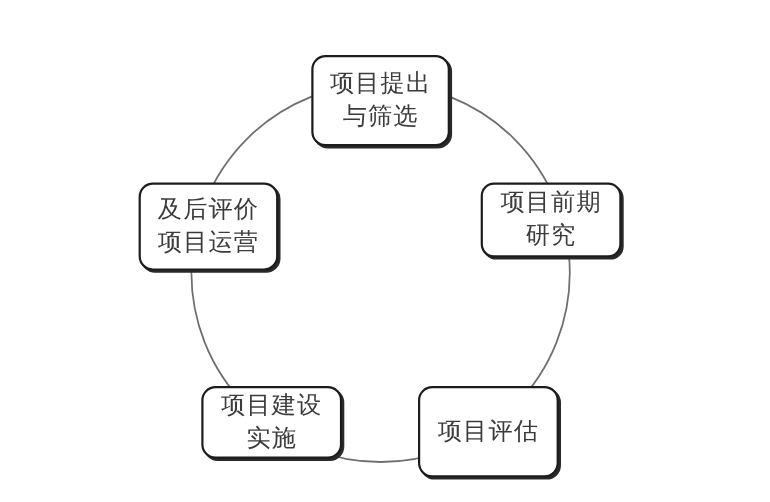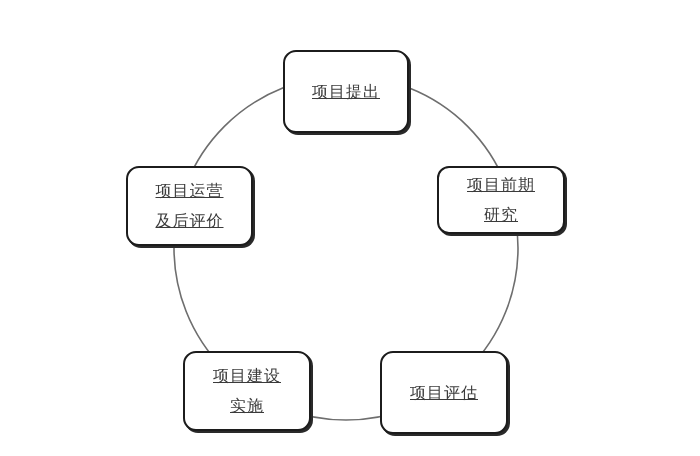--- a/index.html
+++ b/index.html
@@ -34,59 +34,59 @@
     border-radius: 13px;
     display: flex;
     flex-direction: column;
     align-items: center;
     justify-content: center;
     box-shadow: 2px 2px 0 0 #2a2a2a;
   }
   .node .line {
     display: block;
     color: #3b3b3b;
-    font-size: 16px;
+    font-size: 22px;
     line-height: 30px;
     letter-spacing: 1px;
     white-space: nowrap;
     text-align: center;
-    text-decoration: underline;
   }
   
   #node-0 { left: 283px; top: 50px;  width: 126px; height: 83px; }
   #node-1 { left: 437px; top: 166px; width: 128px; height: 68px; border-radius: 12px; }
   #node-2 { left: 380px; top: 351px; width: 128px; height: 83px; gap: 44px; }
-  #node-3 { left: 183px; top: 351px; width: 128px; height: 80px; }
+  #node-3 { left: 183px; top: 351px; width: 128px; height: 66px; }
   #node-4 { left: 126px; top: 166px; width: 127px; height: 80px; }
 </style>
 </head>
 <body>
 
 <div id="canvas">
 
   <svg id="cycle-ring" viewBox="0 0 700 456">
     <circle cx="346" cy="248" r="172" fill="none" stroke="#6e6e6e" stroke-width="1.6"></circle>
   </svg>
 
   <div class="node" id="node-0">
     <span class="line">项目提出</span>
+    <span class="line">与筛选</span>
   </div>
 
   <div class="node" id="node-1">
     <span class="line">项目前期</span>
     <span class="line">研究</span>
   </div>
 
   <div class="node" id="node-2">
     <span class="line">项目评估</span>
   </div>
 
   <div class="node" id="node-3">
     <span class="line">项目建设</span>
     <span class="line">实施</span>
   </div>
 
   <div class="node" id="node-4">
+    <span class="line">及后评价</span>
     <span class="line">项目运营</span>
-    <span class="line">及后评价</span>
   </div>
 
 </div>
 
 </body></html>

